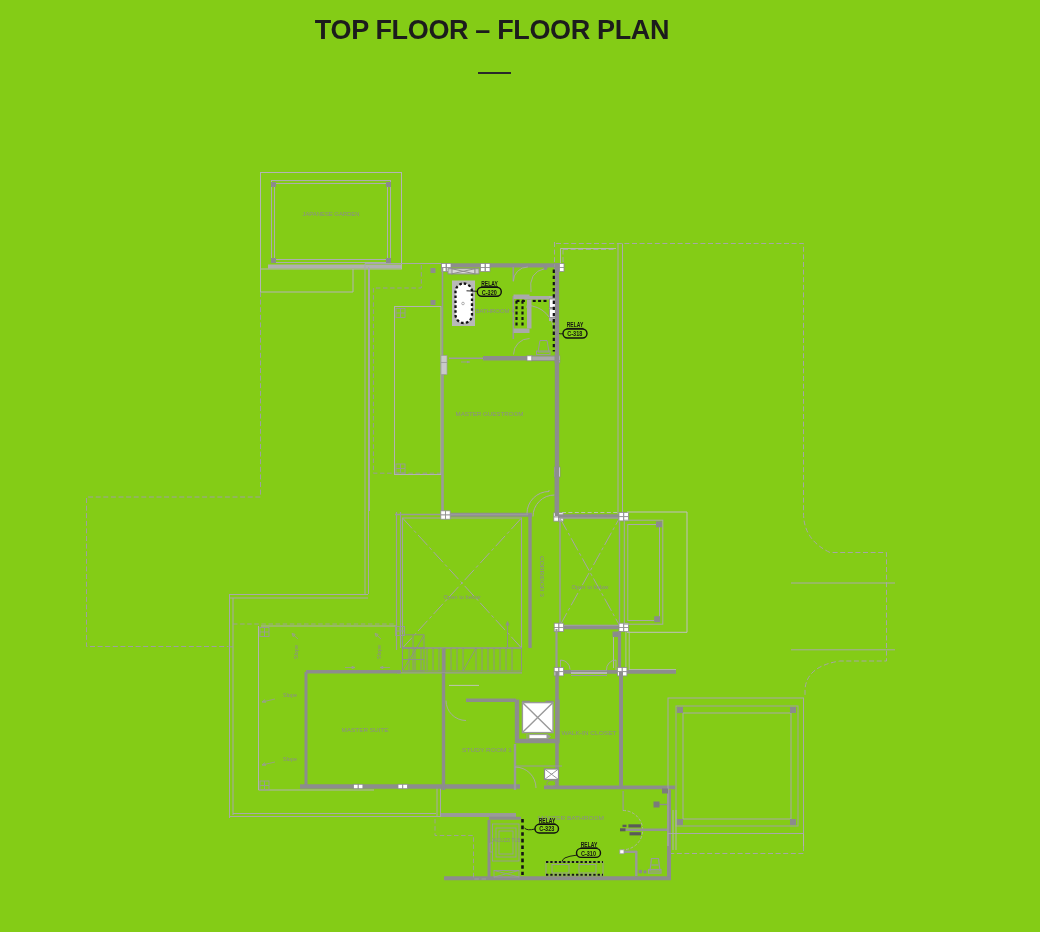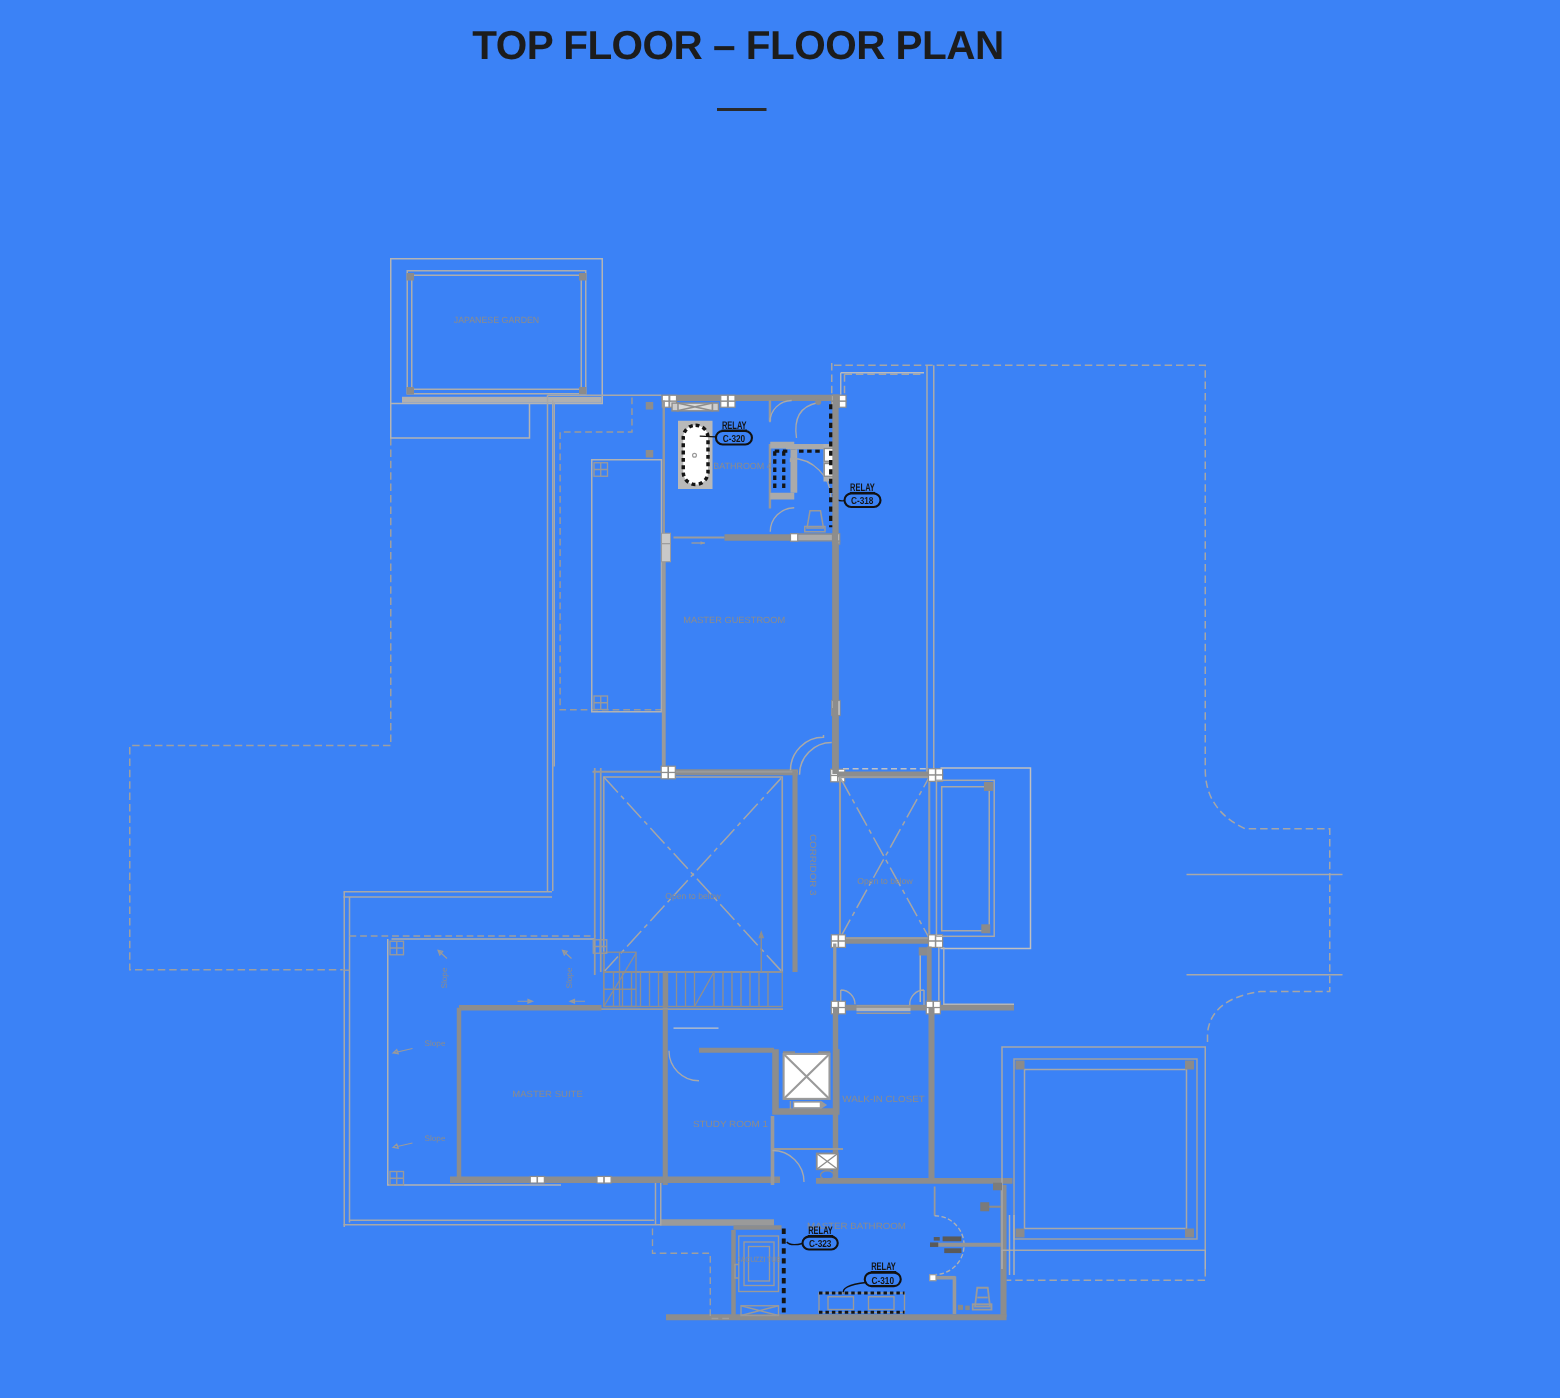--- a/index.html
+++ b/index.html
@@ -1,16 +1,16 @@
 <!DOCTYPE html>
 <html><head>
 <meta charset="utf-8">
 <style>
 html,body{margin:0;padding:0;background:#ffffff;}
-#page{position:relative;width:1040px;height:932px;background:#3b82f6;overflow:hidden;font-family:"Liberation Sans",sans-serif;}
+#page{position:relative;width:1040px;height:932px;background:#84cc16;overflow:hidden;font-family:"Liberation Sans",sans-serif;}
 h1{position:absolute;left:0;top:15px;width:984px;text-align:center;margin:0;
    font-size:27px;font-weight:bold;letter-spacing:-0.35px;color:#1c1c1c;}
 .dash{position:absolute;left:478px;top:72px;width:33px;height:0;border-top:2.5px solid #2a2a2a;}
 svg text{font-family:"Liberation Sans",sans-serif;}
 .lbl{fill:#8c8c8c;}
 .blk{fill:#141414;font-weight:bold;}
 </style>
 </head>
 <body>
 <div id="page">

